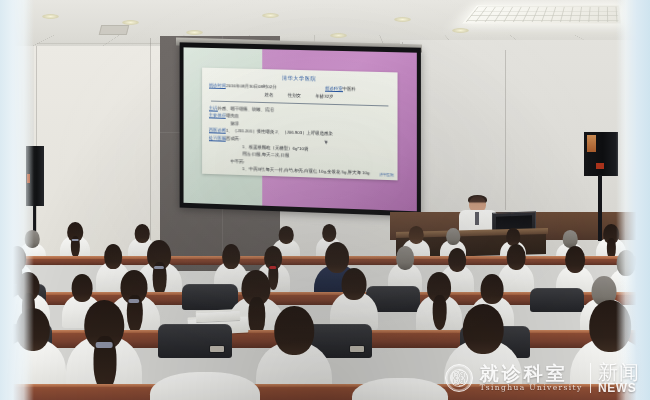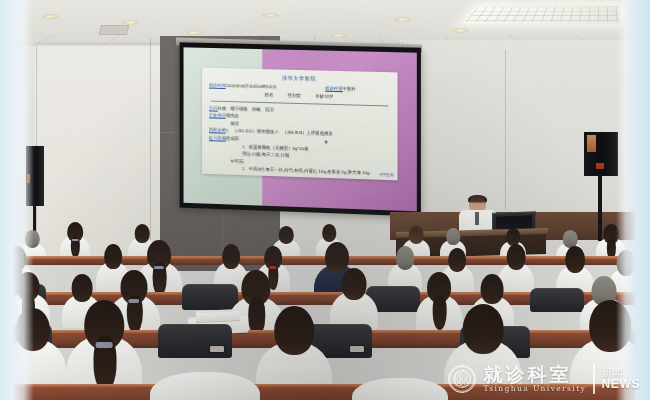--- a/index.html
+++ b/index.html
@@ -313,21 +313,21 @@
     text-align: center;
     text-shadow: 0 1px 1px rgba(0,0,0,.25);
   }
   .wm-divider {
     width: 1.4px; height: 30px; background: rgba(255,255,255,.85);
     flex: 0 0 auto;
   }
   .wm-news { line-height: 1.0; text-align: left; }
   .wm-news-cn {
     font-family: "DejaVu Serif", serif;
-    font-size: 10px; font-weight: 400; letter-spacing: 1px;
+    font-size: 20px; font-weight: 400; letter-spacing: 1px;
     color: rgba(255,255,255,.96);
     text-shadow: 0 1px 2px rgba(0,0,0,.3);
   }
   .wm-news-en {
     font-family: "Liberation Sans", sans-serif;
     font-size: 12px; font-weight: 700; letter-spacing: .6px;
     color: rgba(255,255,255,.96);
     text-shadow: 0 1px 2px rgba(0,0,0,.3);
   }
 

